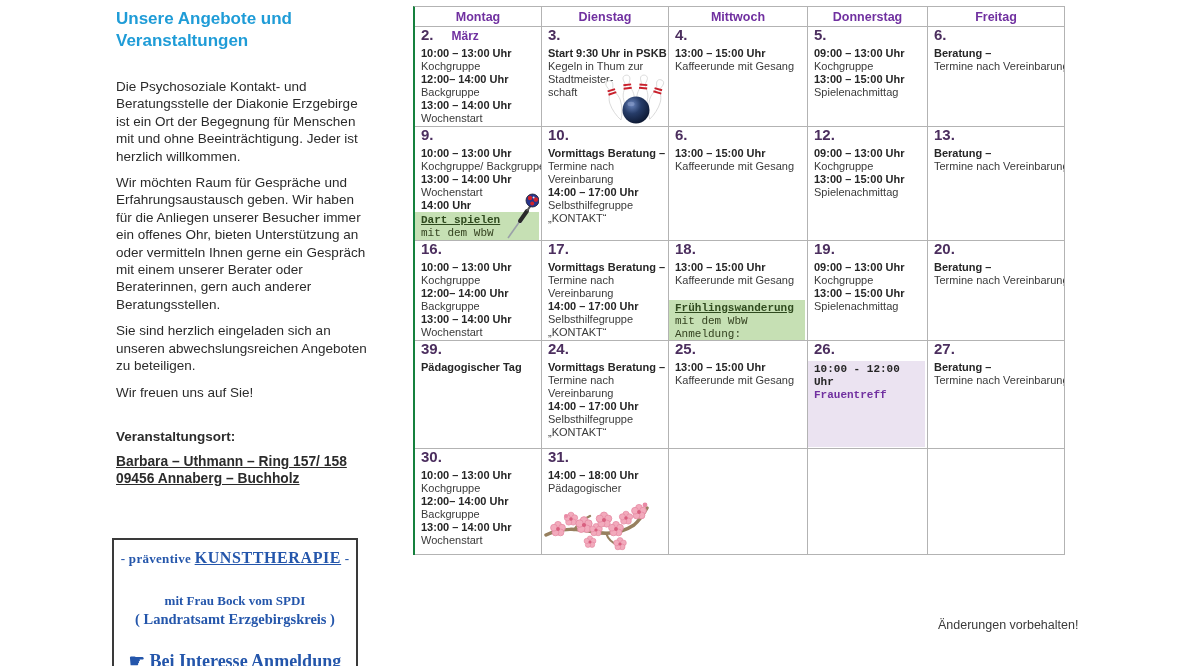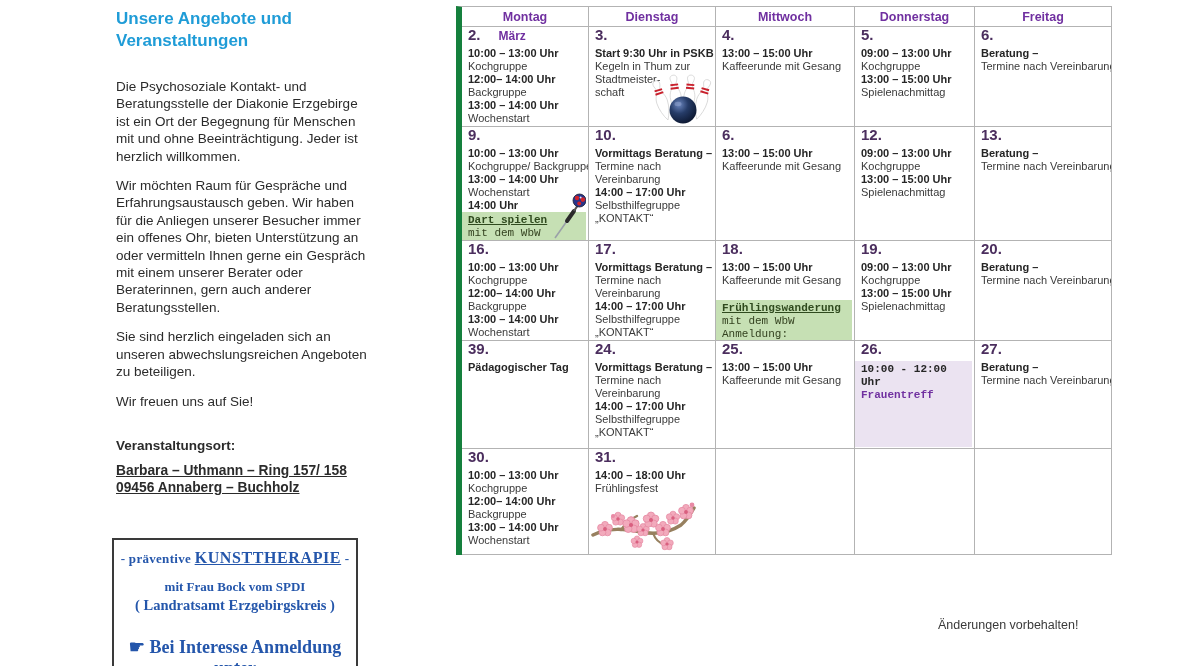--- a/index.html
+++ b/index.html
@@ -3,43 +3,43 @@
 <meta charset="utf-8">
 <style>
   html,body{margin:0;padding:0;}
   body{
     width:1184px;height:666px;position:relative;background:#ffffff;
     font-family:"Liberation Sans",sans-serif;overflow:hidden;color:#2b2b2b;
   }
   
   .left-col{position:absolute;left:116px;top:8px;width:256px;}
   .page-title{color:var(--cyan,#1f9cd7);font-weight:bold;font-size:17px;line-height:22px;margin:0 0 26px 0;}
-  .body-par{font-size:13.5px;line-height:17.4px;margin:12px 0 9px 0;}
+  .body-par{font-size:13.5px;line-height:17.4px;margin:3px 0 9px 0;}
   .venue-h{font-weight:bold;font-size:13.5px;margin:28px 0 0 0;}
   .venue-line{font-weight:bold;font-size:13.8px;line-height:17.5px;margin:0;text-decoration:underline;}
   .venue-line.first{margin-top:9px;}
   
   .therapy-box{
     position:absolute;left:112px;top:538px;width:246px;box-sizing:border-box;
     border:2px solid #3a3a3a;padding:9px 4px 9px 4px;text-align:center;
     color:var(--boxblue,#2456ab);font-family:"Liberation Serif",serif;font-weight:bold;
   }
   .bx1{font-size:13px;letter-spacing:.3px;}
   .bx1 .kw{font-size:16px;text-decoration:underline;letter-spacing:.6px;}
-  .bx2{font-size:13px;margin-top:12px;}
+  .bx2{font-size:13px;margin-top:26px;}
   .bx3{font-size:14.5px;margin-top:2px;}
   .bx4{font-size:18px;margin-top:22px;}
   .bx5{font-size:14.5px;margin-top:3px;letter-spacing:.5px;}
   
   #calGrid{
-    position:absolute;left:456px;top:6px;
+    position:absolute;left:413px;top:6px;
     display:grid;
     grid-template-columns:127px 127px 139px 120px 137px;
     grid-template-rows:20px 100px 114px 100px 108px 106px;
-    border-top:1px solid #b3b3b3;border-left:6px solid #15803d;
+    border-top:1px solid #b3b3b3;border-left:2px solid #15803d;
     background:#fff;
   }
   .chead{
     border-right:1px solid #b3b3b3;border-bottom:1px solid #b3b3b3;
     display:flex;align-items:center;justify-content:center;
     font-weight:bold;font-size:12.5px;color:var(--purple,#7030a0);
   }
   .ccell{
     border-right:1px solid #b3b3b3;border-bottom:1px solid #b3b3b3;
     padding:1px 4px 0 6px;font-size:11px;line-height:13px;color:#3a3a3a;
@@ -331,21 +331,21 @@
       <div class="cline b">12:00– 14:00 Uhr</div>
       <div class="cline">Backgruppe</div>
       <div class="cline b">13:00 – 14:00 Uhr</div>
       <div class="cline">Wochenstart</div>
     </div>
     <div class="ccell">
       <div class="cdate">
         <span class="dnum">31.</span>
       </div>
       <div class="cline b">14:00 – 18:00 Uhr</div>
-      <div class="cline">Frühlingsfest</div>
+      <div class="cline">Pädagogischer</div>
       <div class="cicon blossom-icon">
         <svg viewBox="0 0 106 54" xmlns="http://www.w3.org/2000/svg">
     <defs>
       <g id="flw">
         <g fill="#f2aabc" stroke="#e68ba4" stroke-width="0.8">
           <circle cx="0" cy="-4.2" r="3.4"></circle>
                 <circle cx="4" cy="-1.3" r="3.4"></circle>
           <circle cx="2.5" cy="3.4" r="3.4"></circle>
                 <circle cx="-2.5" cy="3.4" r="3.4"></circle>
           <circle cx="-4" cy="-1.3" r="3.4"></circle>

